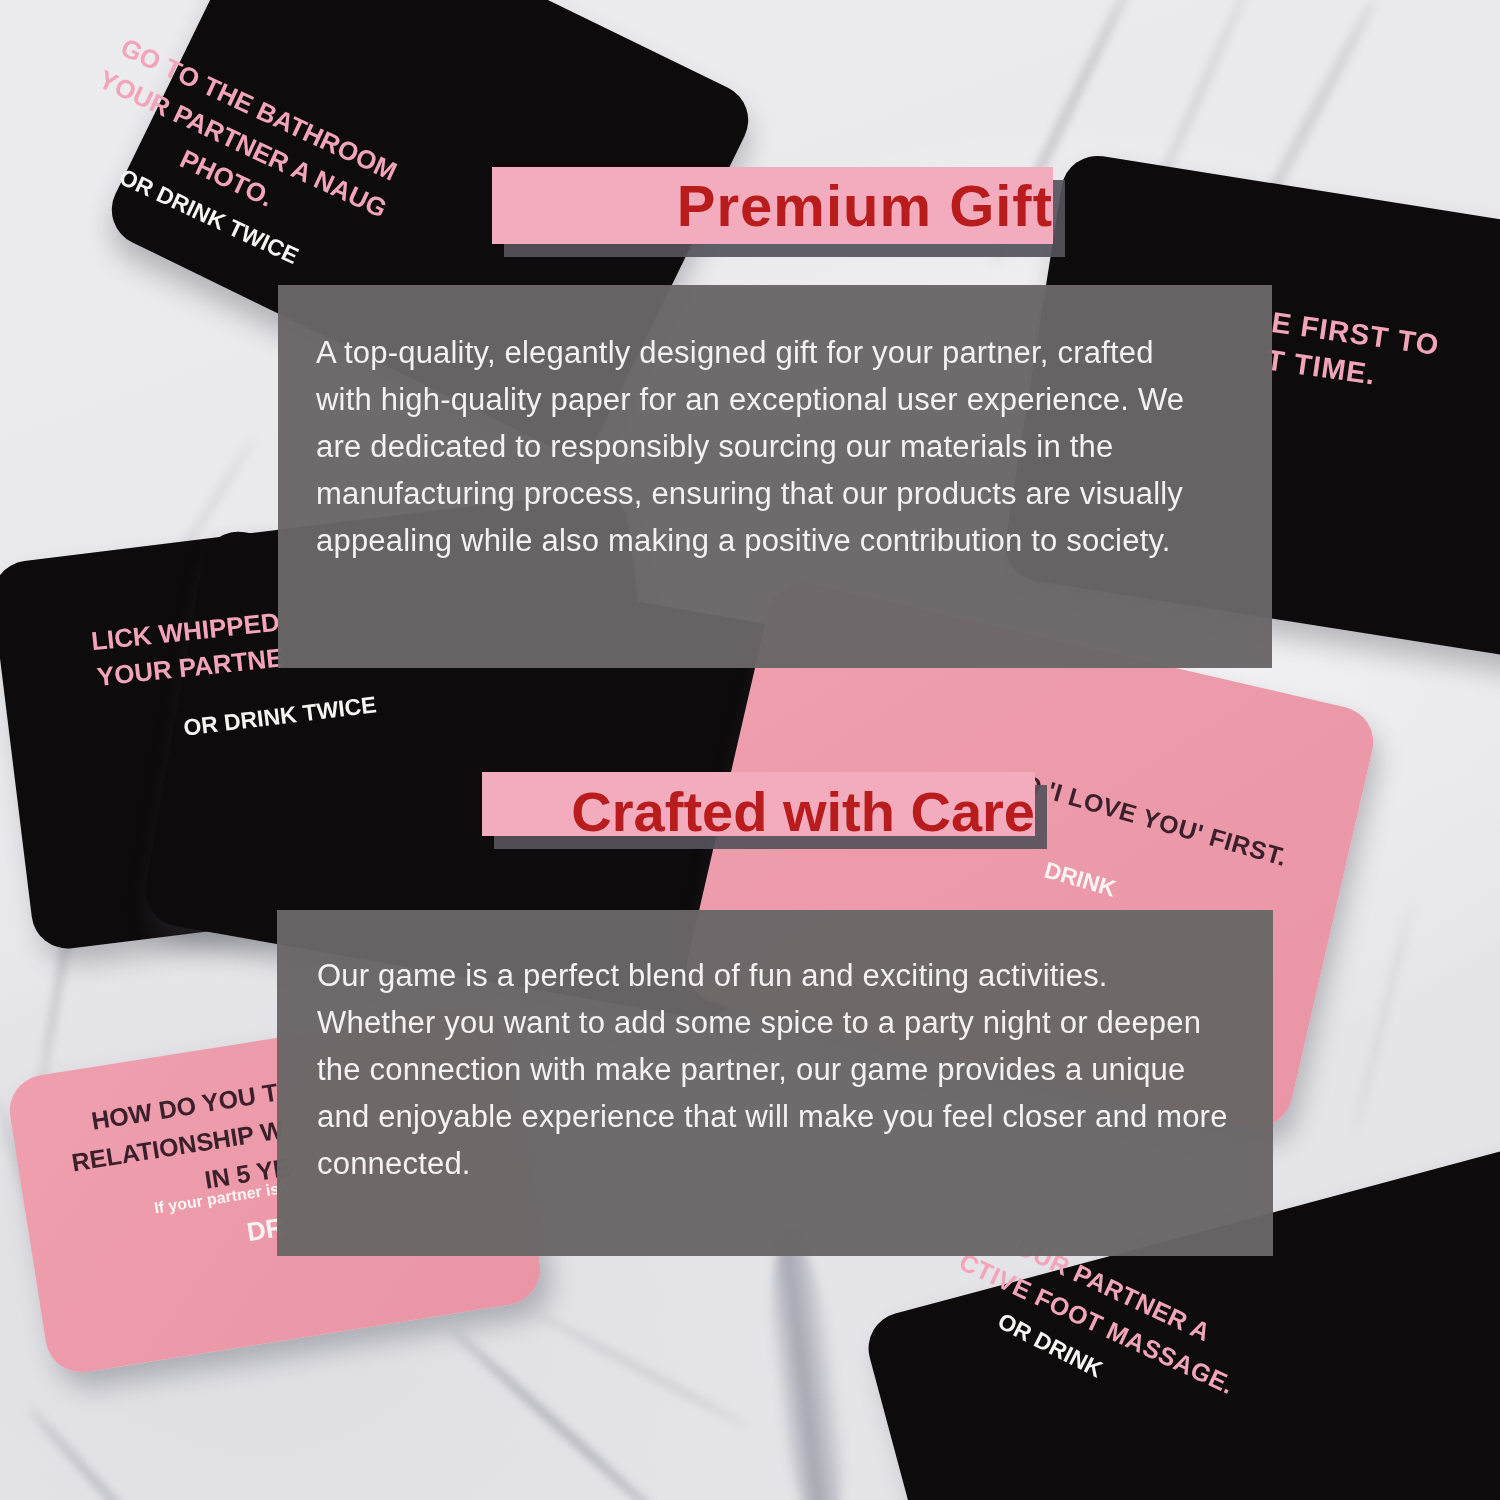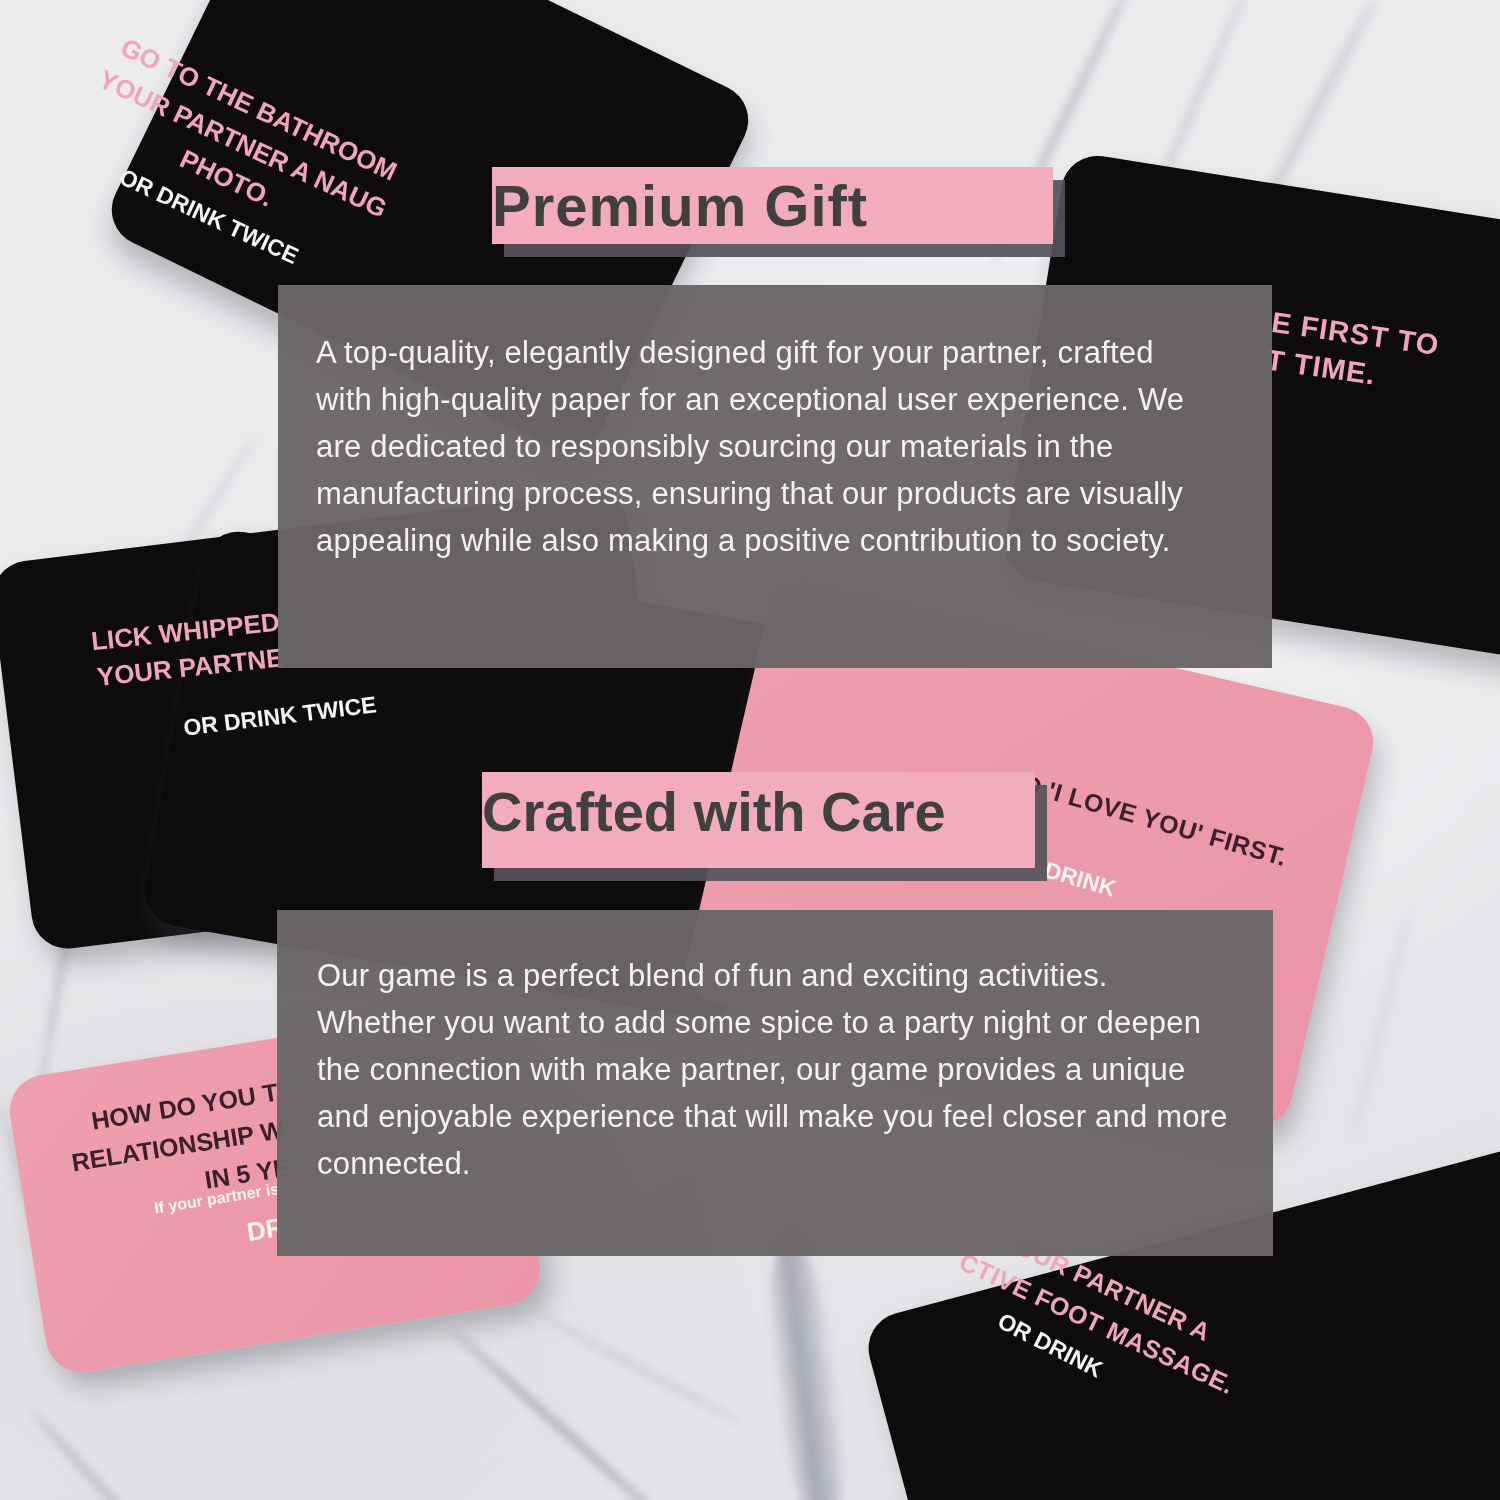--- a/index.html
+++ b/index.html
@@ -12,24 +12,24 @@
   .vein{position:absolute;filter:blur(5px);border-radius:50%;}
   .card{position:absolute;border-radius:36px;box-shadow:8px 16px 26px rgba(70,70,82,.33);}
   .card.black{background:#0e0b0c;}
   .card.pink{background:#ec9cab;background:linear-gradient(135deg,#ef9fae,#e995a6);}
   .ctext{position:absolute;z-index:3;font-weight:bold;white-space:nowrap;}
   .pinkln{color:#f2a4b9;}
   .whiteln{color:#f7f5f4;}
   .darkln{color:#3b1f2b;}
   .overlaybox{position:absolute;z-index:5;background:rgba(106,102,103,.97);color:#f3f1f2;
               font-size:31px;line-height:47px;letter-spacing:.2px;}
-  .banner{position:absolute;z-index:6;background:#f3abbe;color:#404040;font-weight:bold;
-          text-align:left;box-shadow:12px 13px 0 rgba(85,82,91,.92);}
+  .banner{position:absolute;z-index:6;background:#f3abbe;color:#b91c1c;font-weight:bold;
+          text-align:right;box-shadow:12px 13px 0 rgba(85,82,91,.92);}
   .b1{left:492px;top:167px;width:561px;height:77px;font-size:58px;line-height:77px;letter-spacing:1px;}
-  .b2{left:482px;top:772px;width:553px;height:96px;font-size:56px;line-height:80px;}
+  .b2{left:482px;top:772px;width:553px;height:64px;font-size:56px;line-height:80px;}
 </style>
 </head>
 <body>
 
 <div class="stage">
 
   <div class="vein" style="left:1060px;top:-40px;width:7px;height:320px;background:#aeaeb6;transform:rotate(26deg);opacity:.8;"></div>
   <div class="vein" style="left:1190px;top:-30px;width:5px;height:280px;background:#b4b4bc;transform:rotate(24deg);opacity:.7;"></div>
   <div class="vein" style="left:1300px;top:-20px;width:10px;height:300px;background:#b9b9c1;transform:rotate(28deg);opacity:.6;"></div>
   <div class="vein" style="left:60px;top:820px;width:6px;height:280px;background:#a8a8b2;transform:rotate(10deg);opacity:.7;"></div>

